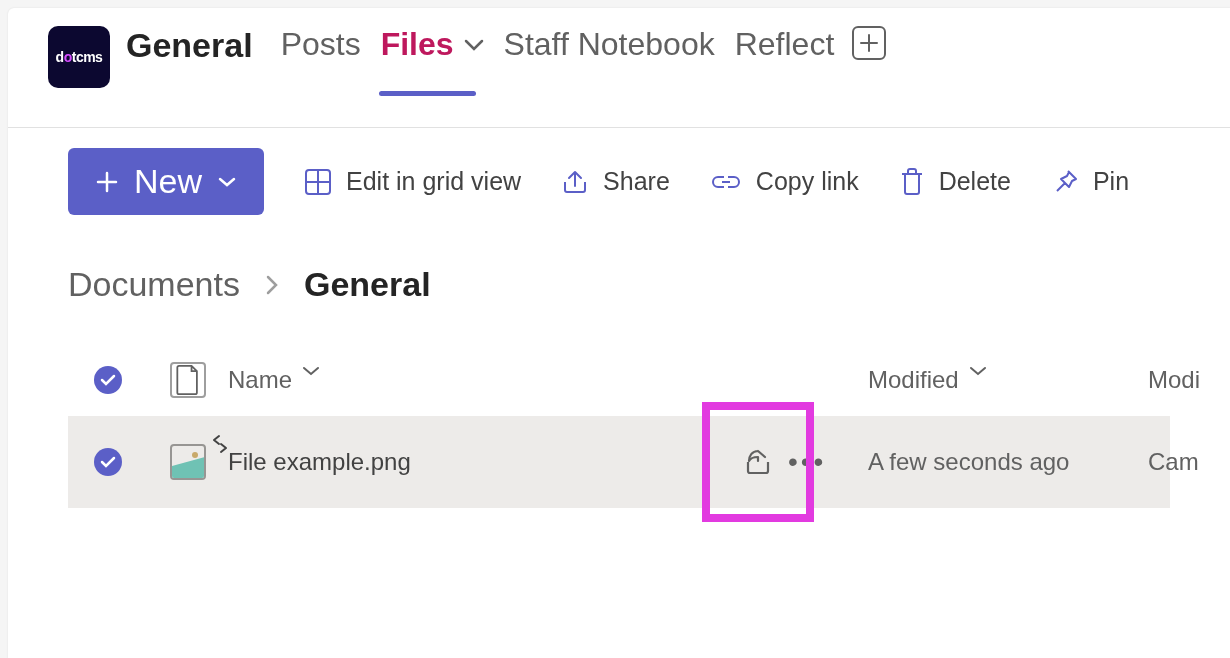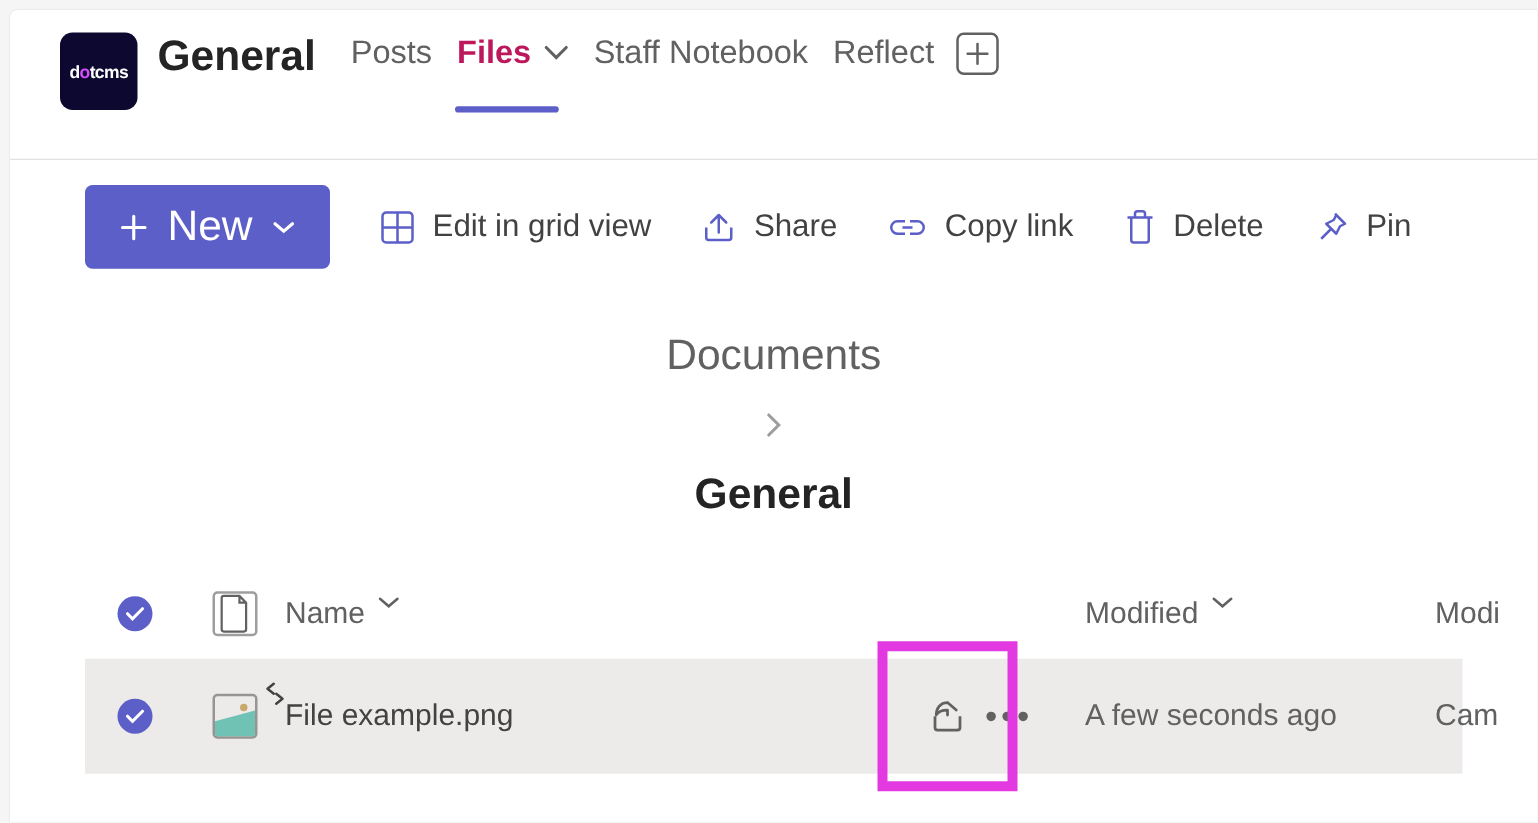--- a/index.html
+++ b/index.html
@@ -43,21 +43,21 @@
     letter-spacing: -0.5px;
   }
   .team-logo .dot { color: #d64cff; }
   .channel-name {
     font-size: 34px;
     font-weight: 700;
     color: #242424;
     margin-right: 10px;
   }
   .tab {
-    font-size: 26px;
+    font-size: 32px;
     color: #616161;
     padding: 0 2px 32px 2px;
     position: relative;
     display: flex;
     align-items: center;
     gap: 10px;
     cursor: pointer;
   }
   .tab.active {
     font-weight: 700;
@@ -114,21 +114,20 @@
   }
   .toolbar-item svg { stroke: #5b5fc7; }
 
   
   .breadcrumb {
     display: flex;
     align-items: center;
     padding: 30px 60px 40px;
     font-size: 34px;
     gap: 24px;
-    flex-direction: column;
   }
   .breadcrumb .root { color: #616161; }
   .breadcrumb .sep  { color: #9e9e9e; font-size: 24px; }
   .breadcrumb .leaf { color: #242424; font-weight: 600; }
 
   
   .file-list {
     padding: 0 60px;
   }
   .file-header, .file-row {

